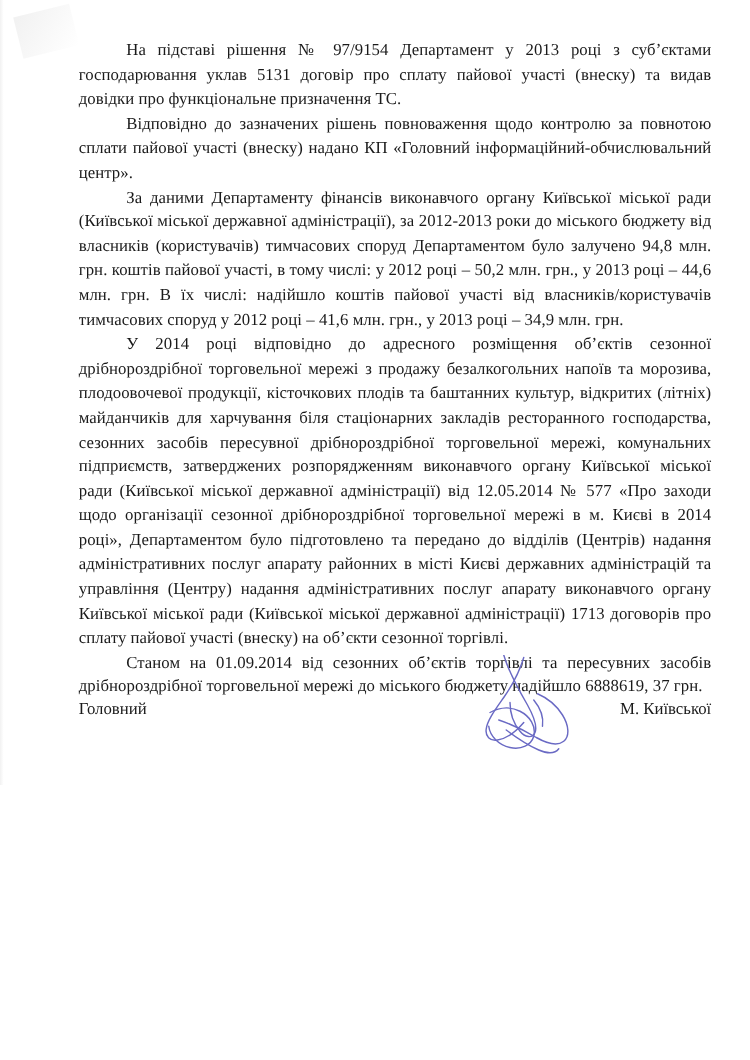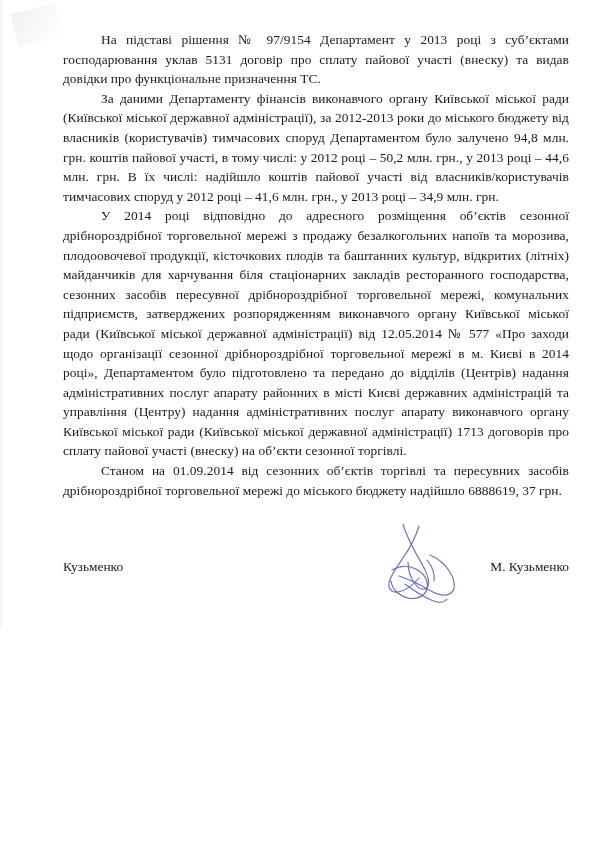--- a/index.html
+++ b/index.html
@@ -97,28 +97,29 @@
 </head>
 <body>
 
 <div class="page">
 
   <div class="scan-edge-left"></div>
   <div class="scan-smudge"></div>
 
   <div class="body-text">
     <p class="para">На підставі рішення № 97/9154 Департамент у 2013 році з суб’єктами господарювання уклав 5131 договір про сплату пайової участі (внеску) та видав довідки про функціональне призначення ТС.</p>
+    <p class="para">Відповідно до зазначених рішень повноваження щодо контролю за повнотою сплати пайової участі (внеску) надано КП «Головний інформаційний-обчислювальний центр».</p>
     <p class="para">За даними Департаменту фінансів виконавчого органу Київської міської ради (Київської міської державної адміністрації), за 2012-2013 роки до міського бюджету від власників (користувачів) тимчасових споруд Департаментом було залучено 94,8 млн. грн. коштів пайової участі, в тому числі: у 2012 році – 50,2 млн. грн., у 2013 році – 44,6 млн. грн. В їх числі: надійшло коштів пайової участі від власників/користувачів тимчасових споруд у 2012 році – 41,6 млн. грн., у 2013 році – 34,9 млн. грн.</p>
     <p class="para">У 2014 році відповідно до адресного розміщення об’єктів сезонної дрібнороздрібної торговельної мережі з продажу безалкогольних напоїв та морозива, плодоовочевої продукції, кісточкових плодів та баштанних культур, відкритих (літніх) майданчиків для харчування біля стаціонарних закладів ресторанного господарства, сезонних засобів пересувної дрібнороздрібної торговельної мережі, комунальних підприємств, затверджених розпорядженням виконавчого органу Київської міської ради (Київської міської державної адміністрації) від 12.05.2014 № 577 «Про заходи щодо організації сезонної дрібнороздрібної торговельної мережі в м. Києві в 2014 році», Департаментом було підготовлено та передано до відділів (Центрів) надання адміністративних послуг апарату районних в місті Києві державних адміністрацій та управління (Центру) надання адміністративних послуг апарату виконавчого органу Київської міської ради (Київської міської державної адміністрації) 1713 договорів про сплату пайової участі (внеску) на об’єкти сезонної торгівлі.</p>
     <p class="para">Станом на 01.09.2014 від сезонних об’єктів торгівлі та пересувних засобів дрібнороздрібної торговельної мережі до міського бюджету надійшло 6888619, 37 грн.</p>
   </div>
 
   <div class="signature-block">
-    <span class="sig-title">Кузьменко</span>
-    <span class="sig-name">М. Кузьменко</span>
+    <span class="sig-title">Головний</span>
+    <span class="sig-name">М. Київської</span>
   </div>
 
   <svg class="signature-mark" viewBox="0 0 105 84" xmlns="http://www.w3.org/2000/svg">
     <g fill="none" stroke="#6a6ac4" stroke-width="1.15" stroke-linecap="round" stroke-linejoin="round">
       <path d="M28 0 C32 14, 40 28, 47 40 C52 49, 55 57, 53 62 C51 67, 45 66, 41 61 C36 55, 33 46, 33 38"></path>
       <path d="M44 2 C41 12, 35 24, 28 34 C21 44, 15 52, 14 59 C13 65, 17 69, 23 68 C30 67, 38 61, 44 54"></path>
       <path d="M17 46 C24 42, 33 41, 41 45 C49 49, 54 57, 52 65 C50 72, 42 76, 33 74 C24 72, 17 65, 16 57"></path>
       <path d="M24 52 C33 55, 44 60, 54 66 C63 71, 71 73, 76 69 C81 65, 80 56, 75 48 C70 40, 62 34, 55 31"></path>
       <path d="M30 60 C38 66, 47 72, 56 76 C63 79, 69 79, 72 75"></path>
       <path d="M52 36 C57 42, 60 50, 59 57"></path>

